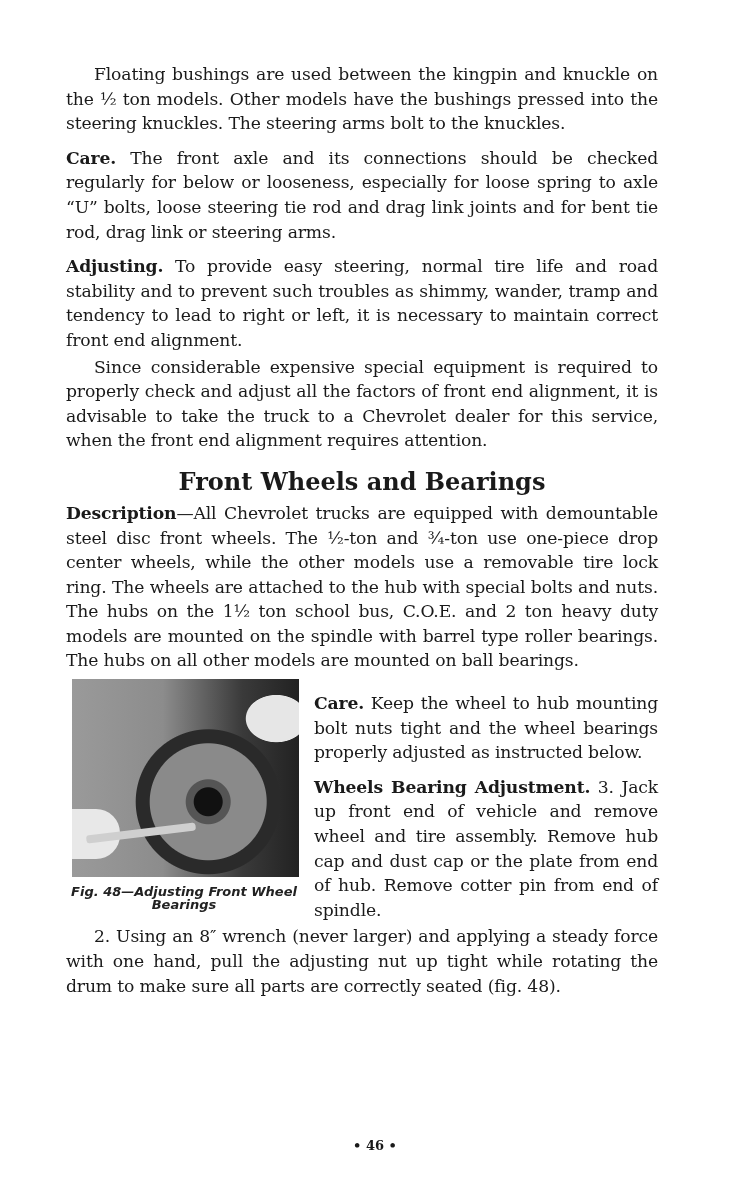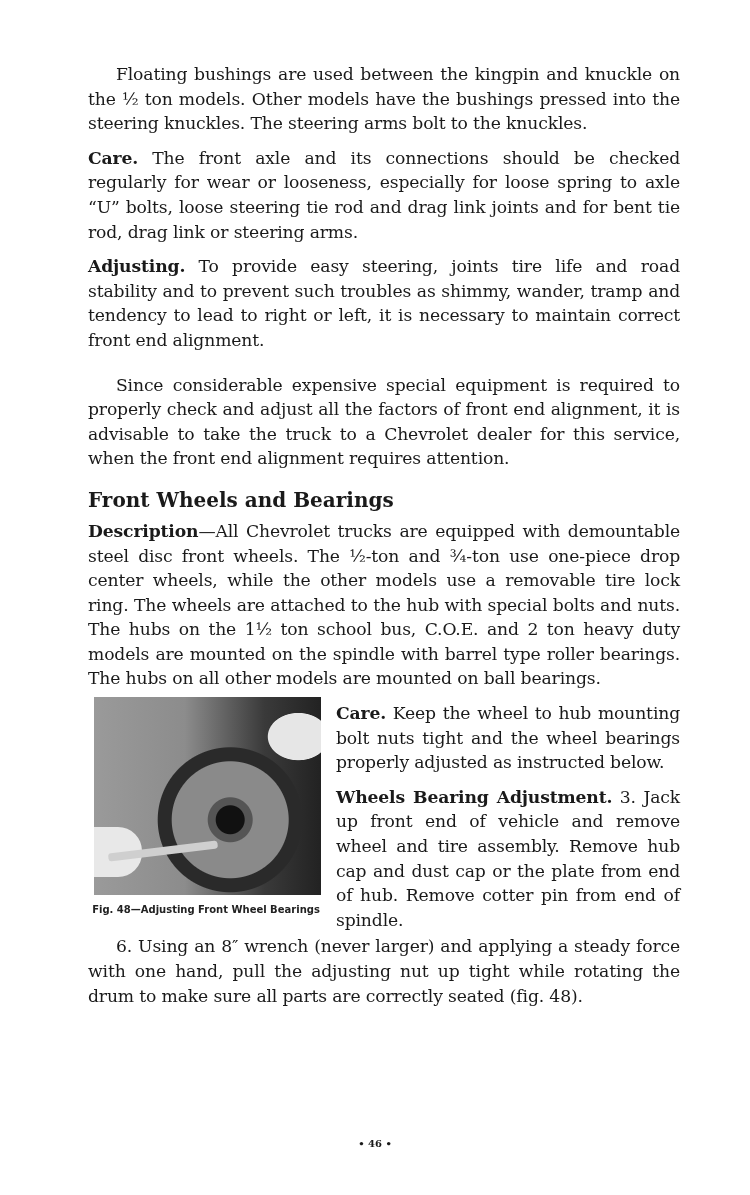--- a/index.html
+++ b/index.html
@@ -6,38 +6,38 @@
   body {
     width: 750px; height: 1195px;
     background: #ffffff;
     color: #1a1a1a;
     font-family: "DejaVu Serif", "Liberation Serif", serif;
     position: relative;
     overflow: hidden;
   }
   .page {
     position: absolute;
-    left: 88px; top: 62px;
+    left: 66px; top: 62px;
     width: 592px;
   }
   p {
     margin: 0;
     font-size: 17.2px;
     line-height: 24.6px;
     text-align: justify;
     letter-spacing: -0.15px;
   }
   .indent { text-indent: 28px; }
   .gap { margin-top: 10px; }
   b.runin { font-weight: bold; }
   h2 {
     margin: 16px 0 6px 0;
-    font-size: 20px;
+    font-size: 24px;
     font-weight: bold;
-    text-align: left;
+    text-align: center;
     line-height: 26px;
   }
   .figure-row {
     display: flex;
     margin-top: 6px;
   }
   .figure {
     width: 236px;
     flex: 0 0 236px;
     margin-right: 12px;
@@ -64,65 +64,66 @@
   .photo .hand {
     position: absolute;
     left: 0; top: 130px;
     width: 48px; height: 50px;
     background: #e8e8e8;
     border-radius: 0 24px 24px 0;
   }
   .caption {
     margin-top: 8px;
     font-family: "DejaVu Sans", "Liberation Sans", sans-serif;
+    font-style: italic;
     font-weight: bold;
-    font-size: 10px;
+    font-size: 13px;
     line-height: 13px;
     text-align: center;
     color: #222;
   }
   .side { flex: 1; }
   .folio {
     position: absolute;
     left: 0; right: 0;
     top: 1138px;
     text-align: center;
-    font-size: 10px;
+    font-size: 13px;
     font-weight: bold;
     font-family: "DejaVu Serif", serif;
   }
 </style>
 </head>
 <body>
 
 <div class="page">
 
   <p class="indent">Floating bushings are used between the kingpin and knuckle on the ½ ton models. Other models have the bushings pressed into the steering knuckles. The steering arms bolt to the knuckles.</p>
 
-  <p class="gap"><b class="runin">Care.</b><span> The front axle and its connections should be checked regularly for wear or looseness, especially for loose spring to axle “U” bolts, loose steering tie rod and drag link joints and for bent tie rod, drag link or steering arms.</span></p>
+  <p class="gap"><b class="runin">Care.</b><span> The front axle and its connections should be checked regularly for below or looseness, especially for loose spring to axle “U” bolts, loose steering tie rod and drag link joints and for bent tie rod, drag link or steering arms.</span></p>
 
-  <p class="gap"><b class="runin">Adjusting.</b><span> To provide easy steering, joints tire life and road stability and to prevent such troubles as shimmy, wander, tramp and tendency to lead to right or left, it is necessary to maintain correct front end alignment.</span></p>
+  <p class="gap"><b class="runin">Adjusting.</b><span> To provide easy steering, normal tire life and road stability and to prevent such troubles as shimmy, wander, tramp and tendency to lead to right or left, it is necessary to maintain correct front end alignment.</span></p>
 
-  <p class="indent" style="margin-top:20px">Since considerable expensive special equipment is required to properly check and adjust all the factors of front end alignment, it is advisable to take the truck to a Chevrolet dealer for this service, when the front end alignment requires attention.</p>
+  <p class="indent" style="margin-top:2px">Since considerable expensive special equipment is required to properly check and adjust all the factors of front end alignment, it is advisable to take the truck to a Chevrolet dealer for this service, when the front end alignment requires attention.</p>
 
   <h2>Front Wheels and Bearings</h2>
 
   <p><b class="runin">Description</b><span>—All Chevrolet trucks are equipped with demountable steel disc front wheels. The ½-ton and ¾-ton use one-piece drop center wheels, while the other models use a removable tire lock ring. The wheels are attached to the hub with special bolts and nuts. The hubs on the 1½ ton school bus, C.O.E. and 2 ton heavy duty models are mounted on the spindle with barrel type roller bearings. The hubs on all other models are mounted on ball bearings.</span></p>
 
   <div class="figure-row">
     <div class="figure">
       <div class="photo" title="Hand using wrench on front wheel hub adjusting nut">
         <div class="hand"></div>
         <div class="wrench"></div>
       </div>
       <div class="caption">Fig. 48—Adjusting Front Wheel Bearings</div>
     </div>
     <div class="side">
-      <p style="margin-top:4px"><b class="runin">Care.</b><span> Keep the wheel to hub mounting bolt nuts tight and the wheel bearings properly adjusted as instructed below.</span></p>
+      <p style="margin-top:12px"><b class="runin">Care.</b><span> Keep the wheel to hub mounting bolt nuts tight and the wheel bearings properly adjusted as instructed below.</span></p>
       <p class="gap"><b class="runin">Wheels Bearing Adjustment.</b><span> 3. Jack up front end of vehicle and remove wheel and tire assembly. Remove hub cap and dust cap or the plate from end of hub. Remove cotter pin from end of spindle.</span></p>
     </div>
   </div>
 
-  <p class="indent" style="margin-top:2px">6. Using an 8″ wrench (never larger) and applying a steady force with one hand, pull the adjusting nut up tight while rotating the drum to make sure all parts are correctly seated (fig. 48).</p>
+  <p class="indent" style="margin-top:2px">2. Using an 8″ wrench (never larger) and applying a steady force with one hand, pull the adjusting nut up tight while rotating the drum to make sure all parts are correctly seated (fig. 48).</p>
 
 </div>
 
 <div class="folio">• 46 •</div>
 
 </body></html>

